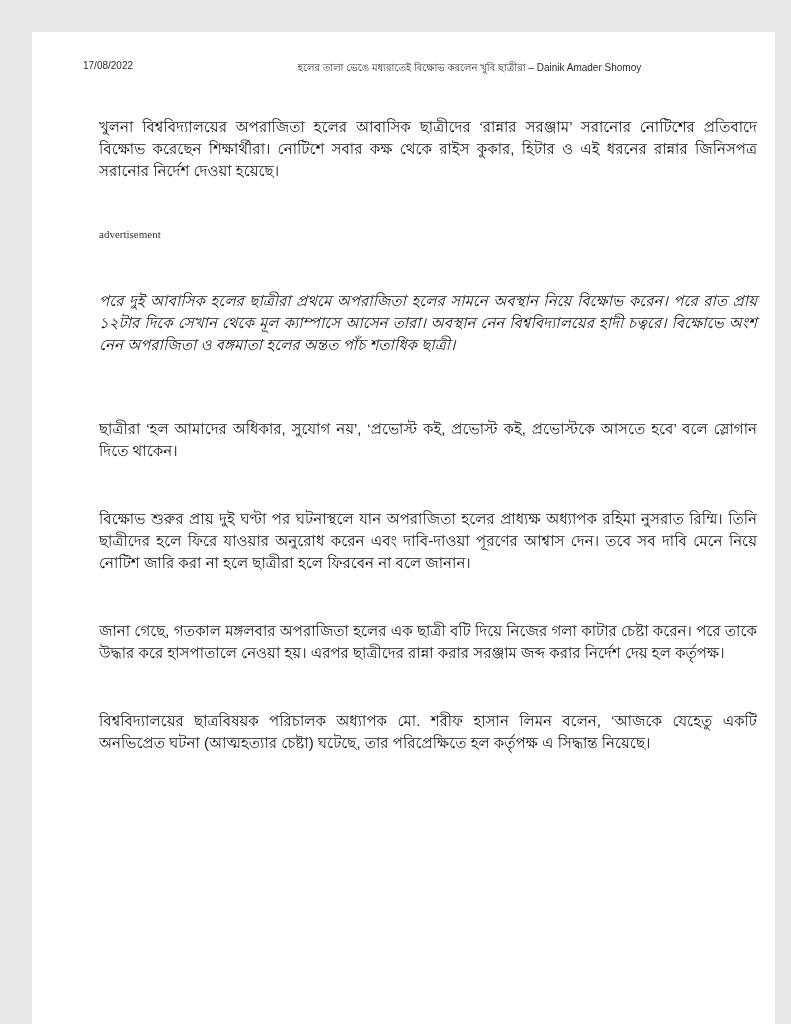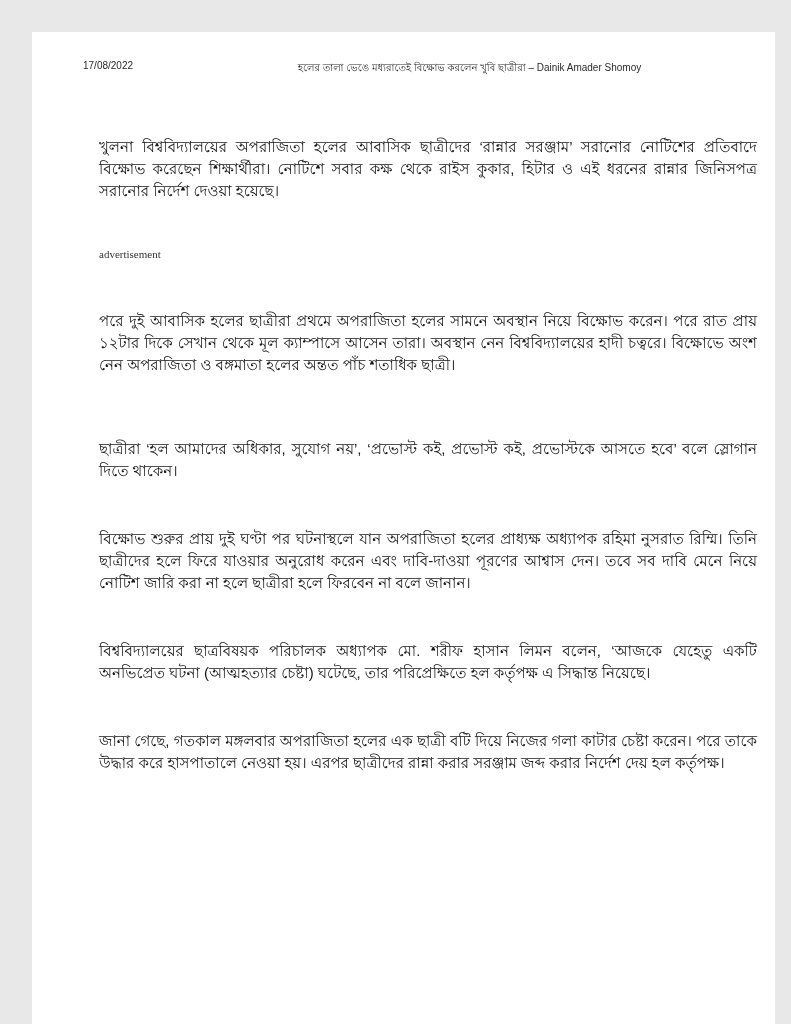--- a/index.html
+++ b/index.html
@@ -38,31 +38,31 @@
     text-align: center;
     transform: translateX(42px);
     white-space: nowrap;
   }
   
   .article {
     position: absolute;
     top: 52px;
     left: 35px;
     right: 34px;
-    margin-top: 20px;
   }
   .article p {
     font-size: 15px;
     line-height: 22px;
     text-align: justify;
     color: #161616;
     margin-bottom: 14px;
   }
   .article p.gap-after {
     margin-bottom: 30px;
+    font-style: italic;
   }
   .ad-label {
     font-family: "Liberation Serif", serif;
     font-size: 11px;
     color: #333333;
     margin: 12px 0 18px 0;
   }
   
   .print-footer {
     position: absolute;
@@ -95,22 +95,22 @@
     <span class="print-date">17/08/2022</span>
     <span class="print-title">হলের তালা ভেঙে মধ্যরাতেই বিক্ষোভ করলেন খুবি ছাত্রীরা – Dainik Amader Shomoy</span>
   </div>
 
   <div class="article">
     <p>খুলনা বিশ্ববিদ্যালয়ের অপরাজিতা হলের আবাসিক ছাত্রীদের ‘রান্নার সরঞ্জাম’ সরানোর নোটিশের প্রতিবাদে বিক্ষোভ করেছেন শিক্ষার্থীরা। নোটিশে সবার কক্ষ থেকে রাইস কুকার, হিটার ও এই ধরনের রান্নার জিনিসপত্র সরানোর নির্দেশ দেওয়া হয়েছে।</p>
     <div class="ad-label">advertisement</div>
     <p class="gap-after">পরে দুই আবাসিক হলের ছাত্রীরা প্রথমে অপরাজিতা হলের সামনে অবস্থান নিয়ে বিক্ষোভ করেন। পরে রাত প্রায় ১২টার দিকে সেখান থেকে মূল ক্যাম্পাসে আসেন তারা। অবস্থান নেন বিশ্ববিদ্যালয়ের হাদী চত্বরে। বিক্ষোভে অংশ নেন অপরাজিতা ও বঙ্গমাতা হলের অন্তত পাঁচ শতাধিক ছাত্রী।</p>
     <p>ছাত্রীরা ‘হল আমাদের অধিকার, সুযোগ নয়’, ‘প্রভোস্ট কই, প্রভোস্ট কই, প্রভোস্টকে আসতে হবে’ বলে স্লোগান দিতে থাকেন।</p>
     <p>বিক্ষোভ শুরুর প্রায় দুই ঘণ্টা পর ঘটনাস্থলে যান অপরাজিতা হলের প্রাধ্যক্ষ অধ্যাপক রহিমা নুসরাত রিম্মি। তিনি ছাত্রীদের হলে ফিরে যাওয়ার অনুরোধ করেন এবং দাবি-দাওয়া পূরণের আশ্বাস দেন। তবে সব দাবি মেনে নিয়ে নোটিশ জারি করা না হলে ছাত্রীরা হলে ফিরবেন না বলে জানান।</p>
+    <p>জানা গেছে, গতকাল মঙ্গলবার অপরাজিতা হলের এক ছাত্রী বটি দিয়ে নিজের গলা কাটার চেষ্টা করেন। পরে তাকে উদ্ধার করে হাসপাতালে নেওয়া হয়। এরপর ছাত্রীদের রান্না করার সরঞ্জাম জব্দ করার নির্দেশ দেয় হল কর্তৃপক্ষ।</p>
     <p>বিশ্ববিদ্যালয়ের ছাত্রবিষয়ক পরিচালক অধ্যাপক মো. শরীফ হাসান লিমন বলেন, ‘আজকে যেহেতু একটি অনভিপ্রেত ঘটনা (আত্মহত্যার চেষ্টা) ঘটেছে, তার পরিপ্রেক্ষিতে হল কর্তৃপক্ষ এ সিদ্ধান্ত নিয়েছে।</p>
-    <p>জানা গেছে, গতকাল মঙ্গলবার অপরাজিতা হলের এক ছাত্রী বটি দিয়ে নিজের গলা কাটার চেষ্টা করেন। পরে তাকে উদ্ধার করে হাসপাতালে নেওয়া হয়। এরপর ছাত্রীদের রান্না করার সরঞ্জাম জব্দ করার নির্দেশ দেয় হল কর্তৃপক্ষ।</p>
   </div>
 
   <div class="print-footer">
     <span class="print-url">https://www.dainikamadershomoy.com/post/390255</span>
     <span class="print-page-number">1/1</span>
   </div>
 
 </div>
 
 </body></html>

